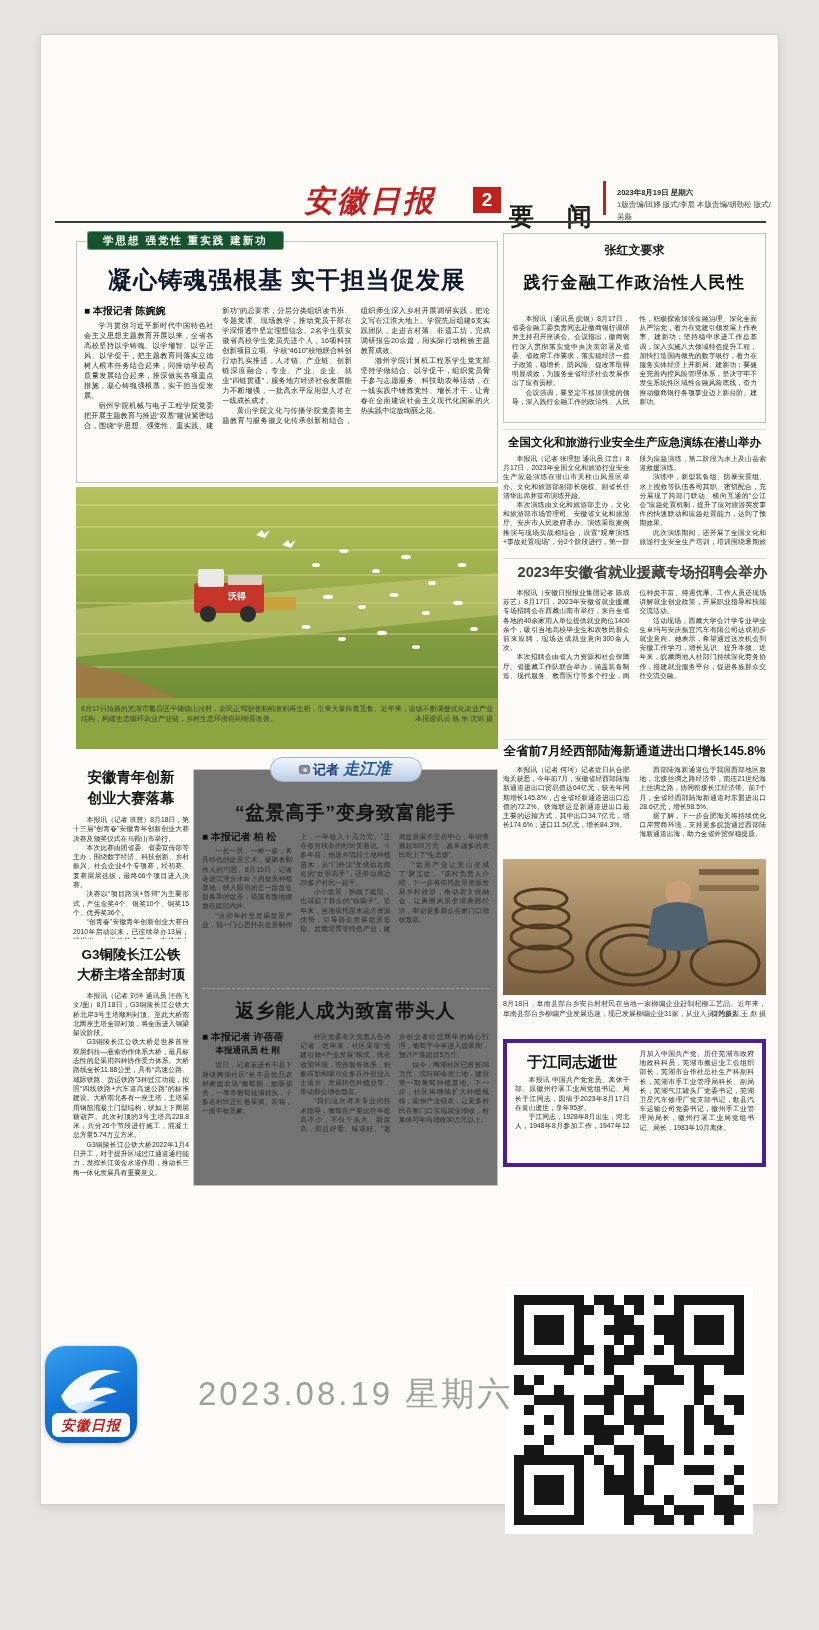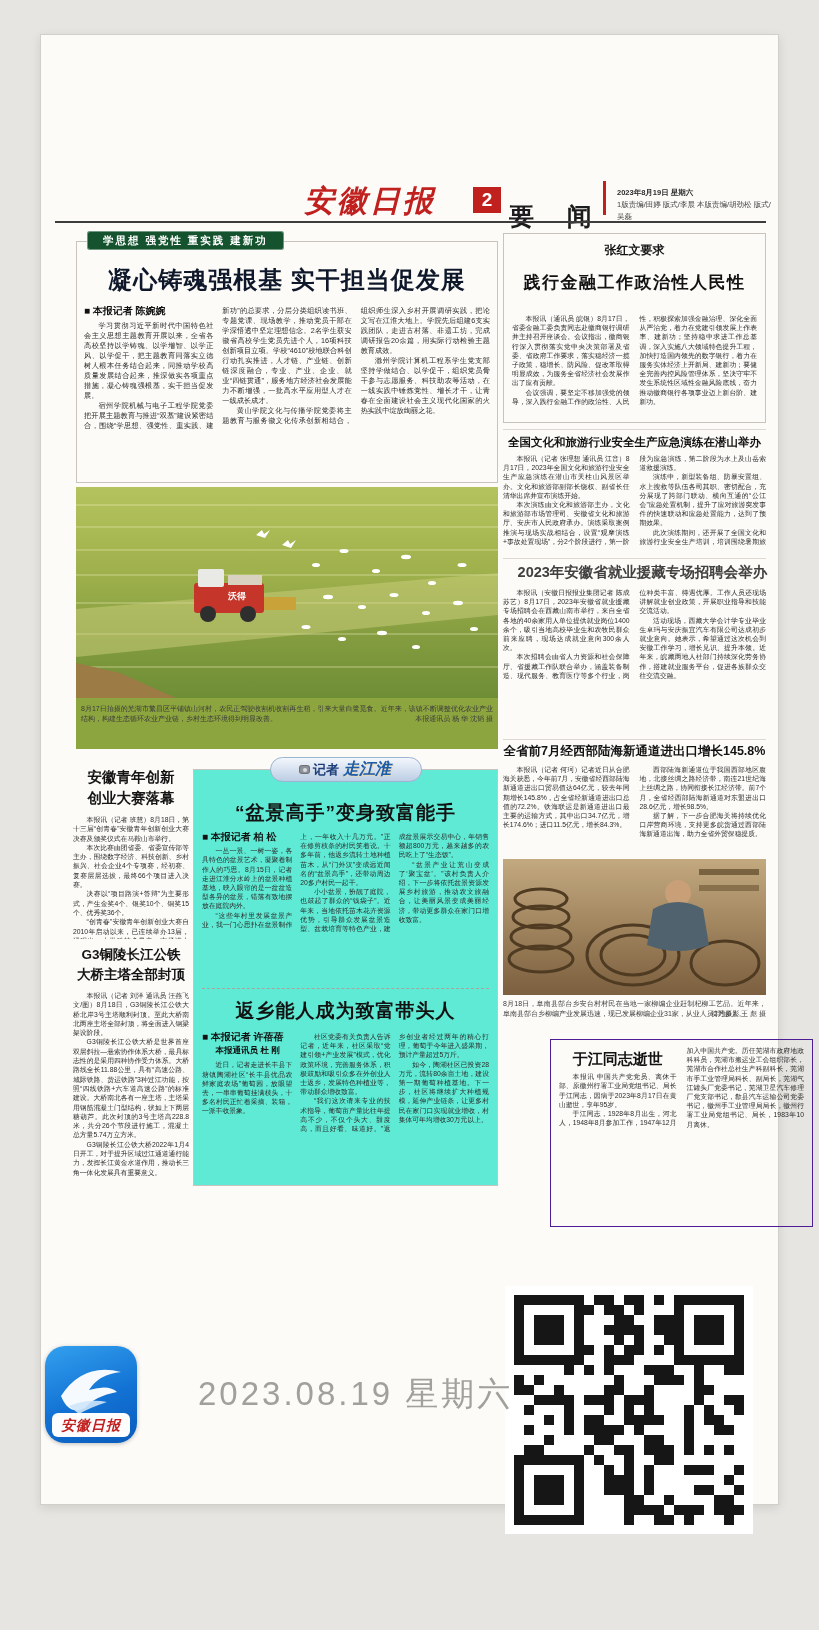--- a/index.html
+++ b/index.html
@@ -49,21 +49,21 @@
   .cap-main { left:40px; top:669px; width:412px; }
   .credit { text-align:right; margin-top:-10px; }
 
   
   .lc-h1 { left:32px; top:732px; width:116px; text-align:center; font-size:14.5px; font-weight:bold; line-height:21px; color:#141414;}
   .lc-b1 { left:32px; top:780px; width:116px; height:124px; font-size:6.8px; line-height:9.3px; }
   .lc-h2 { left:32px; top:910px; width:116px; text-align:center; font-size:13.5px; font-weight:bold; line-height:20px; color:#141414;}
   .lc-b2 { left:32px; top:956px; width:116px; height:194px; font-size:6.8px; line-height:9.3px; }
 
   
-  .mid-box { left:152px; top:734px; width:305px; height:417px; border:1px solid #c8c4bd; background:#5eead4;}
+  .mid-box { left:152px; top:734px; width:305px; height:417px; border:1px solid #c8c4bd; background:#737373;}
   .mid-banner { left:50%; transform:translateX(-50%); top:-13px; width:152px; height:25px;
     background:linear-gradient(180deg,#f3f7fc,#bccde4); border:1px solid #9db3d2; border-radius:13px;
     display:flex; align-items:center; justify-content:center; gap:4px; z-index:2; }
   .cam { width:9px; height:7px; border-radius:2px; background:#8e9299; box-shadow:0 0 0 1px #6d7077; position:relative; }
   .cam::after { content:""; position:absolute; left:2.5px; top:1.5px; width:4px; height:4px; border-radius:50%; background:#d8dbe0; }
   .mb-ji { color:#1d3e78; font-weight:bold; font-size:13px; }
   .mb-zou { color:#1d5ca8; font-weight:bold; font-style:italic; font-size:16px; text-shadow:1px 1px 0 #e6d9b8; }
   .mid-h { left:0; right:0; text-align:center; font-size:19px; font-weight:bold; letter-spacing:1px; color:#121212; }
   .mid-h1 { top:30px; }
   .mid-b1 { left:8px; right:8px; top:62px; height:150px; column-count:3; column-gap:8px;
@@ -85,21 +85,21 @@
   .cul-b { left:462px; top:419px; width:263px; height:100px; column-count:2; column-gap:10px;
     font-size:6.8px; line-height:9.2px; }
   .emp-h { left:462px; top:528px; width:263px; text-align:center; font-size:14.5px; font-weight:bold; color:#404040;margin-left:8px;}
   .emp-b { left:462px; top:553px; width:263px; height:148px; column-count:2; column-gap:10px;
     font-size:6.8px; line-height:9.2px; }
   .trd-h { left:462px; top:708px; width:263px; text-align:center; font-size:12.5px; font-weight:bold; color:#121212;}
   .trd-b { left:462px; top:730px; width:263px; height:90px; column-count:2; column-gap:10px;
     font-size:6.8px; line-height:9.2px; }
   .photo-basket { left:462px; top:824px; width:263px; height:136px; overflow:hidden; background:#a98c63; }
   .cap-basket { left:462px; top:964px; width:263px; }
-  .obit-box { left:462px; top:1004px; width:263px; height:188px; border:1px solid #4c1d95;margin-left:47px; }
+  .obit-box { left:462px; top:1004px; width:263px; height:128px; border:4px solid #4c1d95; }
   .obit-cols { left:8px; right:8px; top:6px; bottom:6px; column-count:2; column-gap:10px;
     font-size:6.8px; line-height:9.2px; }
   .obit-h { text-align:center; font-size:15px; font-weight:bold; margin:8px 0 9px; text-indent:0 !important; color:#121212;}
 
   
   .qr { position:absolute; left:505px; top:1286px; padding:9px; background:#fff;
     display:grid; grid-template-columns:repeat(23,10px); grid-auto-rows:10px; }
   .qm.d { background:#161616; }
   .app-icon { position:absolute; left:45px; top:1346px; width:92px; height:97px; border-radius:20px;
     background:linear-gradient(160deg,#33a0ee 0%,#1272d4 55%,#0a5cbb 100%);

